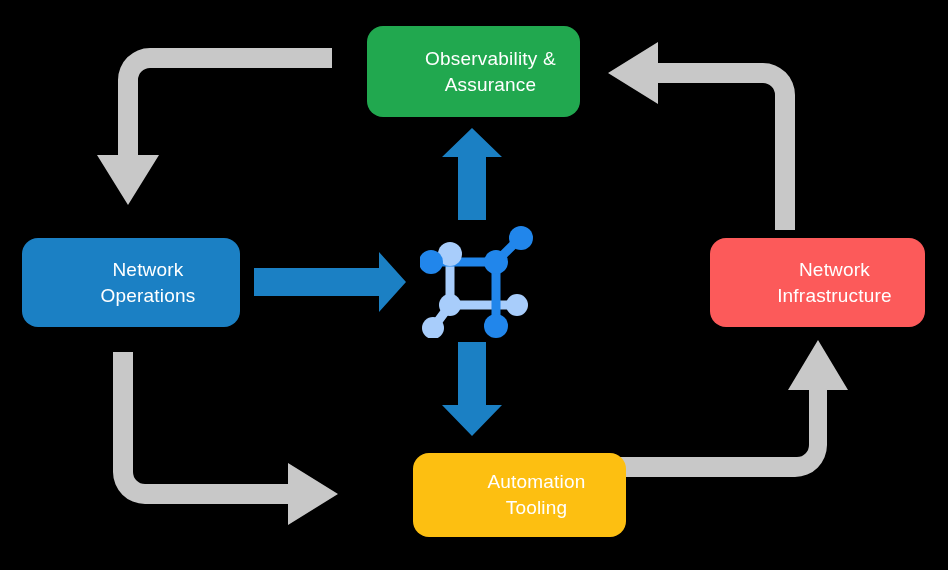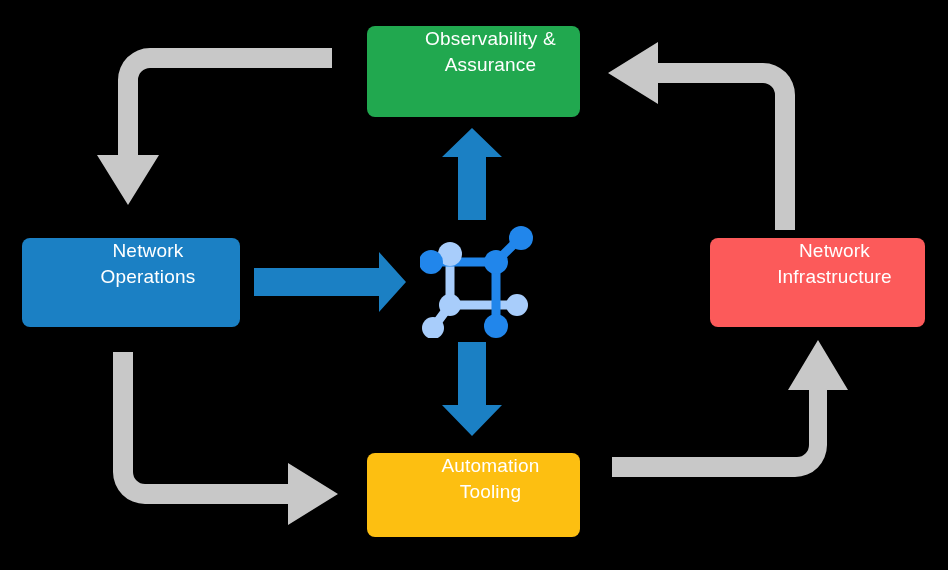--- a/index.html
+++ b/index.html
@@ -20,22 +20,23 @@
   }
   #flow-svg {
     position: absolute;
     left: 0;
     top: 0;
     width: 948px;
     height: 570px;
   }
   .node-box {
     position: absolute;
-    border-radius: 8px;
+    border-radius: 16px;
     display: flex;
+    align-items: center;
     justify-content: center;
     text-align: center;
     box-sizing: border-box;
     padding-left: 34px;
   }
   .node-label {
     color: #ffffff;
     font-family: "Liberation Sans", sans-serif;
     font-size: 19px;
     font-weight: 400;
@@ -157,18 +158,18 @@
   <div class="node-box" id="box-network-operations" style="background:#1b80c4;">
     <span class="node-label">Network
 Operations</span>
   </div>
 
   <div class="node-box" id="box-network-infrastructure" style="background:#fc5a5a;">
     <span class="node-label">Network
 Infrastructure</span>
   </div>
 
-  <div class="node-box" id="box-automation-tooling" style="background:#fdbf11;">
+  <div class="node-box" id="box-automation-tooling" style="background:#fdbf11;margin-left:46px;">
     <span class="node-label">Automation
 Tooling</span>
   </div>
 
 </div>
 
 </body></html>

